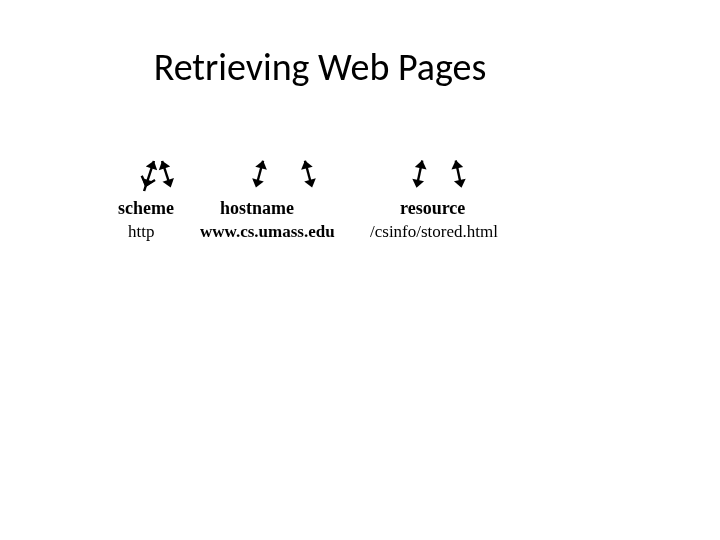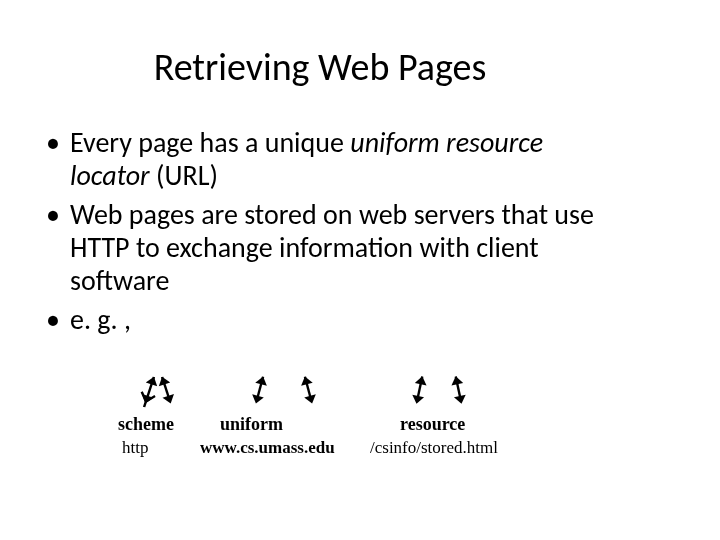--- a/index.html
+++ b/index.html
@@ -86,27 +86,20 @@
   .l3 { left: 330px; }
 </style>
 </head>
 <body>
 
 <div class="slide">
 
   <div class="title">Retrieving Web Pages</div>
 
   <div class="body">
-    <ul>
-      <li>
-        <span>Every page has a unique </span><span class="italic">uniform resource locator</span><span> (URL)</span>
-      </li>
-      <li>Web pages are stored on web servers that use HTTP to exchange information with client software</li>
-      <li>e. g. ,</li>
-    </ul>
 
     <div class="diagram">
 
       <div class="arrow a1"><svg viewBox="0 0 18 32">
             <path d="M9 0 L9 24 M2 18 L9 26 L16 18 M9 32 L9 24" stroke="#000" stroke-width="2.4" fill="none"></path>
             <path d="M9 28 L3 20 L15 20 Z" fill="#000"></path>
             <path d="M9 0 L3 8 L15 8 Z" fill="#000"></path>
           </svg></div>
       <div class="arrow a2"><svg viewBox="0 0 18 32">
             <path d="M9 0 L9 24" stroke="#000" stroke-width="2.4" fill="none"></path>
@@ -129,25 +122,25 @@
             <path d="M9 0 L3 8 L15 8 Z" fill="#000"></path>
           </svg></div>
       <div class="arrow a6"><svg viewBox="0 0 18 32">
             <path d="M9 0 L9 24" stroke="#000" stroke-width="2.4" fill="none"></path>
             <path d="M9 28 L3 20 L15 20 Z" fill="#000"></path>
             <path d="M9 0 L3 8 L15 8 Z" fill="#000"></path>
           </svg></div>
 
       <div class="labels">
         <div class="lab l1">scheme</div>
-        <div class="lab l2">uniform</div>
+        <div class="lab l2">hostname</div>
         <div class="lab l3">resource</div>
       </div>
 
       <div style="position:absolute;top:86px;left:0;width:100%;font-size:17px;">
-        <div class="lab" style="left:52px;">http</div>
+        <div class="lab" style="left:58px;">http</div>
         <div class="lab" style="left:130px;font-weight:bold;">www.cs.umass.edu</div>
         <div class="lab" style="left:300px;">/csinfo/stored.html</div>
       </div>
     </div>
   </div>
 
 </div>
 
 </body></html>

